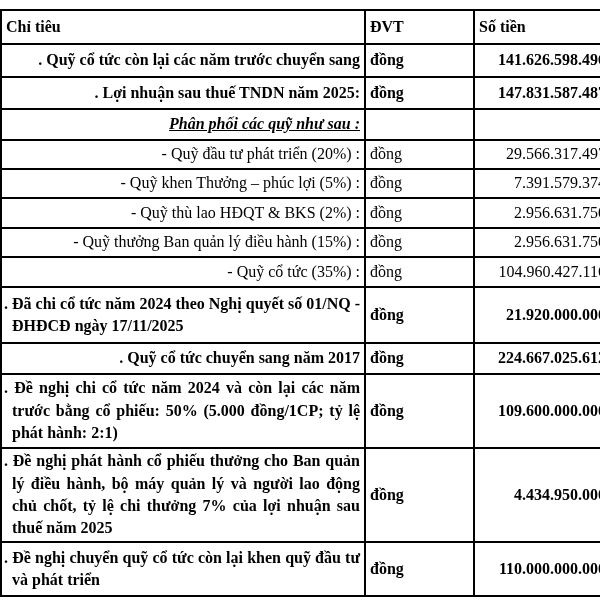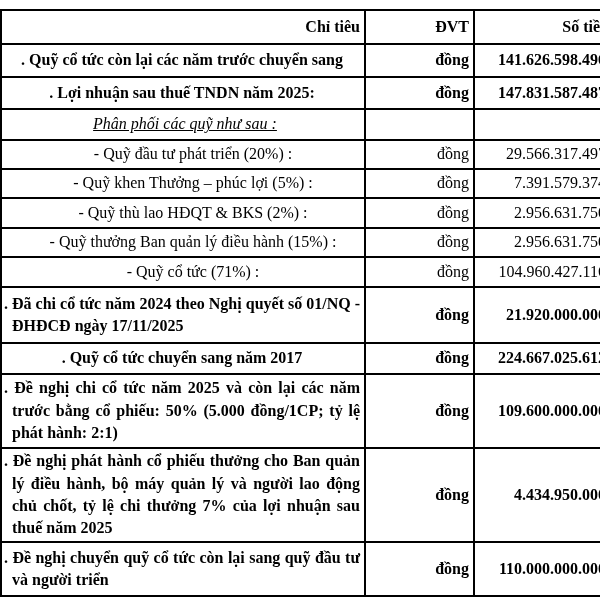--- a/index.html
+++ b/index.html
@@ -25,34 +25,34 @@
   col.w2 { width: 109px; }
   col.w3 { width: 140px; }
   th, td {
     border: 2px solid #000000;
     vertical-align: middle;
     padding: 0 4px;
     line-height: 1.4;
     overflow: hidden;
   }
   thead tr { height: 34px; }
-  th { font-weight: bold; text-align: right; border-radius: 7px; }
-  td.c1 { text-align: center; }
-  td.c2 { text-align: right; }
+  th { font-weight: bold; text-align: left; border-radius: 7px; }
+  td.c1 { text-align: right; }
+  td.c2 { text-align: left; }
   td.c3 { text-align: right; padding-right: 7px; }
 
   
   tr.numbered td, tr.numbered-multi td { font-weight: bold; }
   tr.numbered td.c1, tr.numbered-multi td.c1 {
     padding-left: 10px;
     text-indent: -8px;
   }
   tr.numbered-multi td.c1 { text-align: justify; }
   tr.section td.c1 {
-    font-weight: normal;
+    font-weight: bold;
     font-style: italic;
     text-decoration: underline;
     padding-left: 8px;
   }
   tr.sub td.c1 { padding-left: 24px; }
 
   
   tbody tr:nth-child(1)  { height: 33px; }
   tbody tr:nth-child(2)  { height: 32px; }
   tbody tr:nth-child(3)  { height: 31px; }
@@ -113,43 +113,43 @@
         <td class="c1">- Quỹ thù lao HĐQT &amp; BKS (2%) :</td>
         <td class="c2">đồng</td>
         <td class="c3">2.956.631.750</td>
       </tr>
       <tr class="sub">
         <td class="c1">- Quỹ thưởng Ban quản lý điều hành (15%) :</td>
         <td class="c2">đồng</td>
         <td class="c3">2.956.631.750</td>
       </tr>
       <tr class="sub">
-        <td class="c1">- Quỹ cổ tức (71%) :</td>
+        <td class="c1">- Quỹ cổ tức (35%) :</td>
         <td class="c2">đồng</td>
         <td class="c3">104.960.427.116</td>
       </tr>
       <tr class="numbered-multi">
         <td class="c1">. Đã chi cổ tức năm 2024 theo Nghị quyết số 01/NQ - ĐHĐCĐ ngày 17/11/2025</td>
         <td class="c2">đồng</td>
         <td class="c3">21.920.000.000</td>
       </tr>
       <tr class="numbered">
         <td class="c1">. Quỹ cổ tức chuyển sang năm 2017</td>
         <td class="c2">đồng</td>
         <td class="c3">224.667.025.612</td>
       </tr>
       <tr class="numbered-multi">
-        <td class="c1">. Đề nghị chi cổ tức năm 2025 và còn lại các năm trước bằng cổ phiếu: 50% (5.000 đồng/1CP; tỷ lệ phát hành: 2:1)</td>
+        <td class="c1">. Đề nghị chi cổ tức năm 2024 và còn lại các năm trước bằng cổ phiếu: 50% (5.000 đồng/1CP; tỷ lệ phát hành: 2:1)</td>
         <td class="c2">đồng</td>
         <td class="c3">109.600.000.000</td>
       </tr>
       <tr class="numbered-multi">
         <td class="c1">. Đề nghị phát hành cổ phiếu thưởng cho Ban quản lý điều hành, bộ máy quản lý và người lao động chủ chốt, tỷ lệ chi thưởng 7% của lợi nhuận sau thuế năm 2025</td>
         <td class="c2">đồng</td>
         <td class="c3">4.434.950.000</td>
       </tr>
       <tr class="numbered-multi">
-        <td class="c1">. Đề nghị chuyển quỹ cổ tức còn lại sang quỹ đầu tư và người triển</td>
+        <td class="c1">. Đề nghị chuyển quỹ cổ tức còn lại khen quỹ đầu tư và phát triển</td>
         <td class="c2">đồng</td>
         <td class="c3">110.000.000.000</td>
       </tr>
     </tbody>
 </table>
 
 </body></html>

